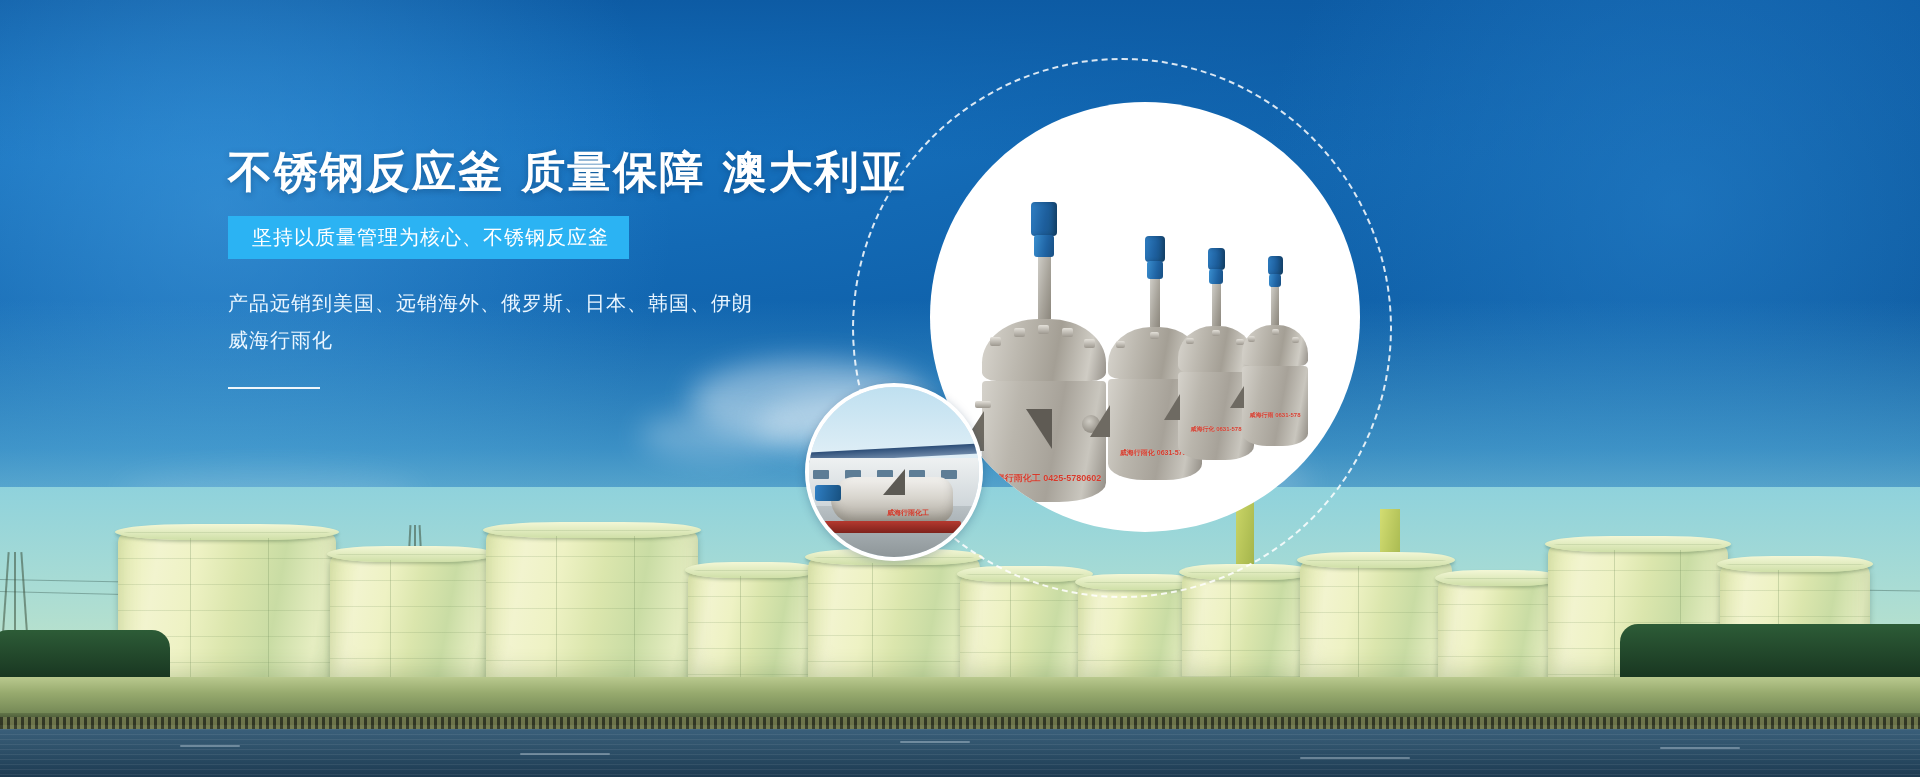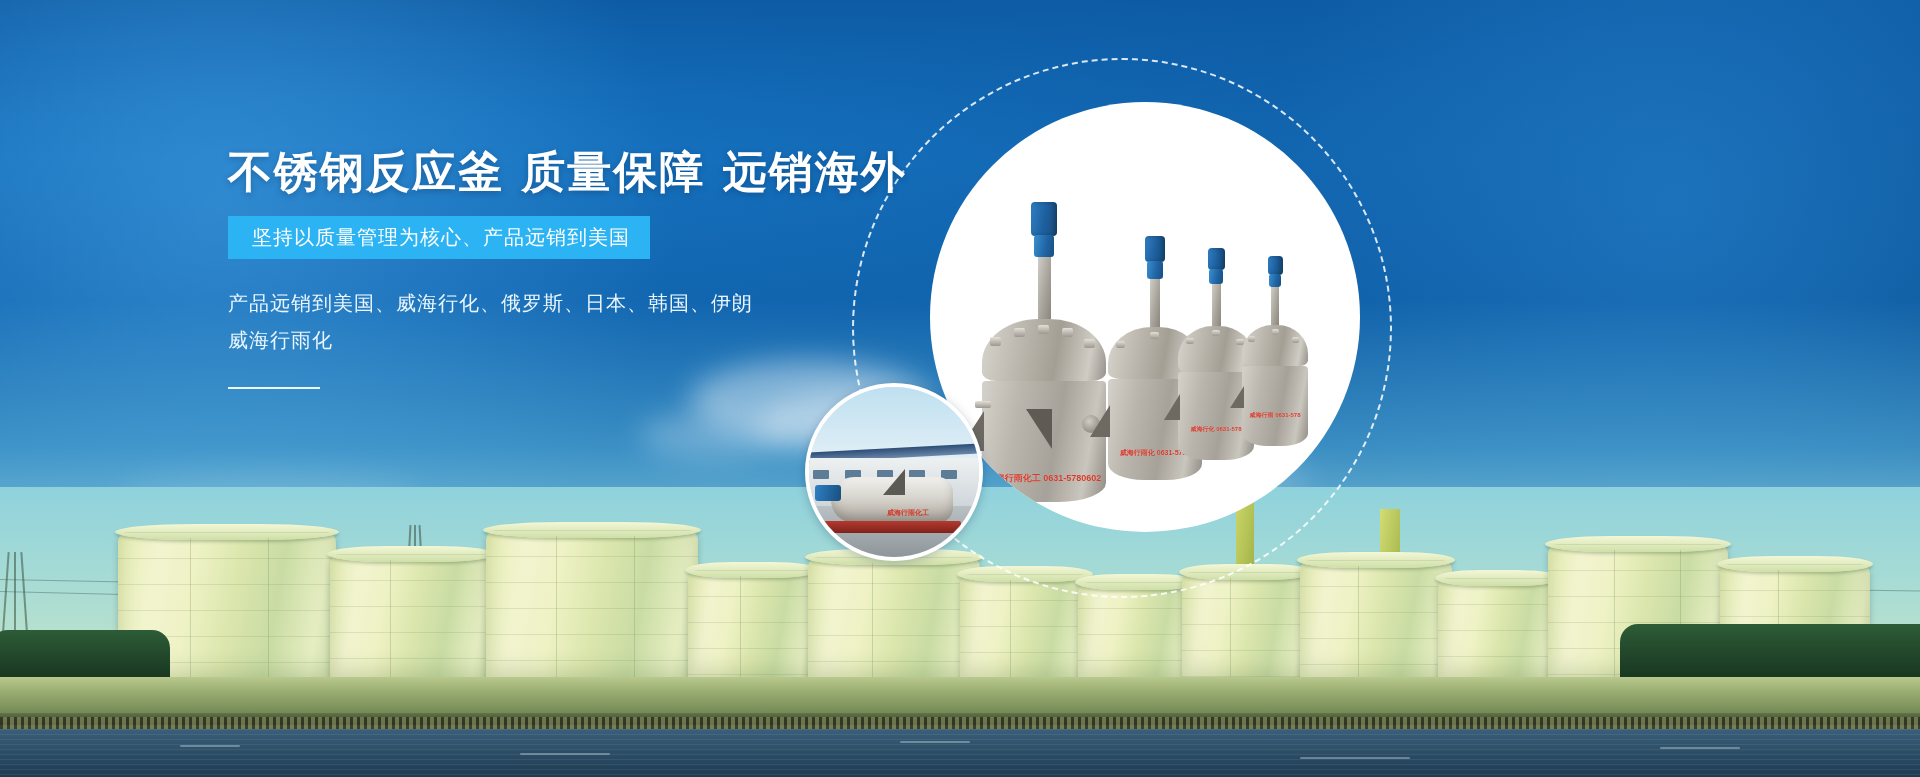--- a/index.html
+++ b/index.html
@@ -370,21 +370,21 @@
           <span class="r-nozzle" style="left:80px;top:9px;"></span>
           <span class="r-nozzle" style="left:102px;top:20px;"></span>
         </div>
         <div class="r-body">
           <span class="r-nozzle" style="left:-7px;top:20px;width:16px;height:7px;"></span>
           <span style="position:absolute;right:6px;top:34px;width:18px;height:18px;border-radius:50%;background:radial-gradient(circle at 40% 35%,#cfccc4,#7d786f);"></span>
           <div class="r-leg" style="left:-24px;top:30px;border-width:0 0 40px 26px;border-color:transparent transparent #6e6a62 transparent;"></div>
           <div class="r-leg" style="left:44px;top:28px;border-width:0 26px 40px 0;border-color:transparent #5f5b54 transparent transparent;"></div>
           <div class="r-brand" style="top:92px;font-size:9px;">
             <span>威海行雨化工</span>
-            <span>0631-5780602</span>
+            <span>0425-5780602</span>
           </div>
         </div>
       </div>
     </div>
 
     <div class="reactor" style="left:178px;bottom:52px;width:94px;height:244px;">
       <div class="r-motor" style="width:20px;height:26px;"></div>
       <div class="r-gear" style="width:16px;height:18px;"></div>
       <div class="r-shaft" style="height:48px;width:10px;"></div>
       <div style="position:relative;width:100%;flex:1;display:flex;flex-direction:column;">
@@ -456,22 +456,22 @@
     </div>
     <div class="ins-ground"></div>
     <div class="ins-vessel"></div>
     <div class="ins-motor"></div>
     <div class="ins-fin"></div>
     <div class="ins-base"></div>
     <div class="ins-brand">威海行雨化工</div>
   </div>
 
   <div class="copy">
-    <h1 class="headline">不锈钢反应釜 质量保障 远销海外</h1>
-    <div class="tagline">坚持以质量管理为核心、产品远销到美国</div>
+    <h1 class="headline">不锈钢反应釜 质量保障 澳大利亚</h1>
+    <div class="tagline">坚持以质量管理为核心、不锈钢反应釜</div>
     <p class="para">
-      <span>产品远销到美国、威海行化、俄罗斯、日本、韩国、伊朗</span>
+      <span>产品远销到美国、远销海外、俄罗斯、日本、韩国、伊朗</span>
       <span>威海行雨化</span>
     </p>
     <div class="rule"></div>
   </div>
 
 </div>
 
 </body></html>

